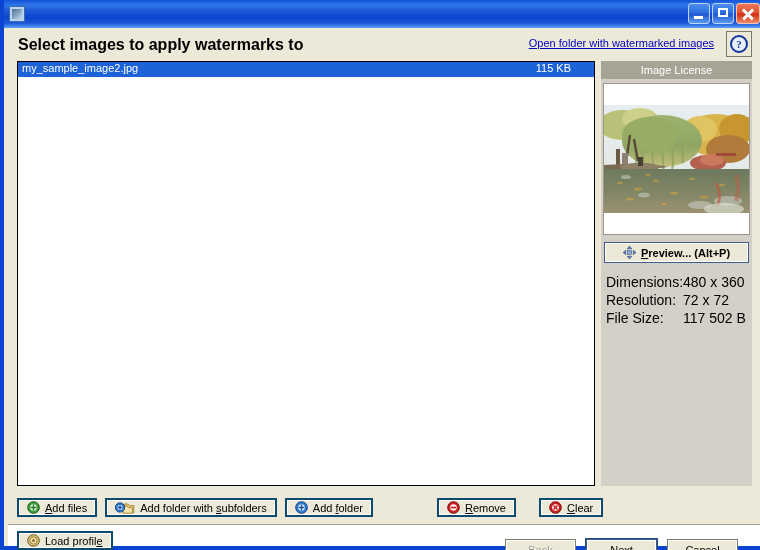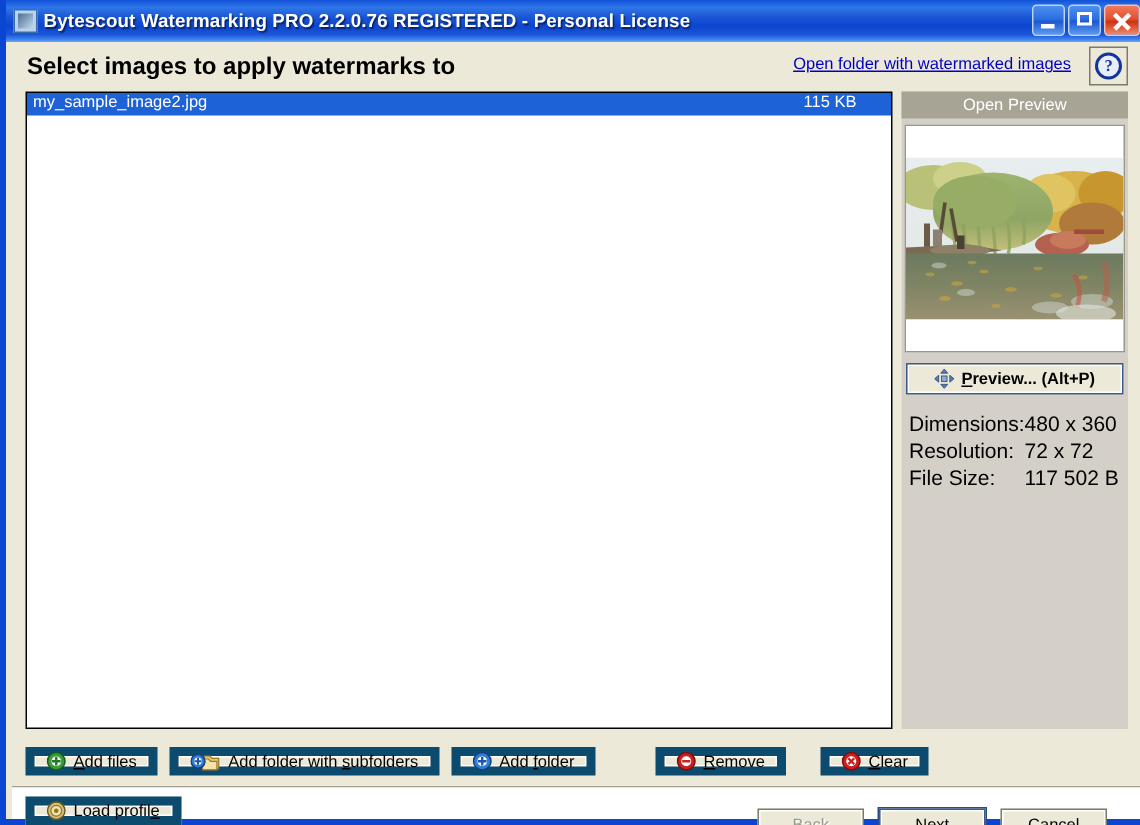--- a/index.html
+++ b/index.html
@@ -283,21 +283,21 @@
   }
   .btn-row-right {
     position: absolute;
     left: 429px; top: 470px;
     display: flex;
     gap: 23px;
   }
   .xbtn {
     height: 19px;
     background: #ece9d8;
-    border: 6px solid #0c4a6e;
+    border: 2px solid #0c4a6e;
     box-sizing: border-box;
     display: inline-flex;
     align-items: center;
     justify-content: center;
     gap: 5px;
     padding: 0 8px;
     font-size: 11px;
     color: #000000;
     white-space: nowrap;
     cursor: default;
@@ -348,21 +348,20 @@
   }
   u { text-decoration: underline; }
 </style>
 </head>
 <body>
 
 <div class="window">
 
   <div class="titlebar">
     <div class="title-icon"></div>
-    <div class="title-text">Bytescout Watermarking PRO 2.2.0.76 REGISTERED - Personal License</div>
     <div class="caption-buttons">
       <div class="cbtn min"></div>
       <div class="cbtn max"></div>
       <div class="cbtn close">
         <span class="x1"></span>
           <span class="x2"></span>
       </div>
     </div>
   </div>
 
@@ -377,21 +376,21 @@
     </div>
 
     <div class="file-list">
       <div class="list-row">
         <div class="cell-name">my_sample_image2.jpg</div>
         <div class="cell-size">115 KB</div>
       </div>
     </div>
 
     <div class="preview-panel">
-      <div class="preview-title">Open Preview</div>
+      <div class="preview-title">Image License</div>
 
       <div class="thumb-frame">
         <svg class="thumb-img" viewBox="0 0 145 108">
           <defs>
             <linearGradient id="sky" x1="0" y1="0" x2="0" y2="1">
               <stop offset="0%" stop-color="#e8eef0"></stop>
               <stop offset="100%" stop-color="#dfe6e0"></stop>
             </linearGradient>
             <linearGradient id="water" x1="0" y1="0" x2="0" y2="1">
               <stop offset="0%" stop-color="#6d7a5e"></stop>

